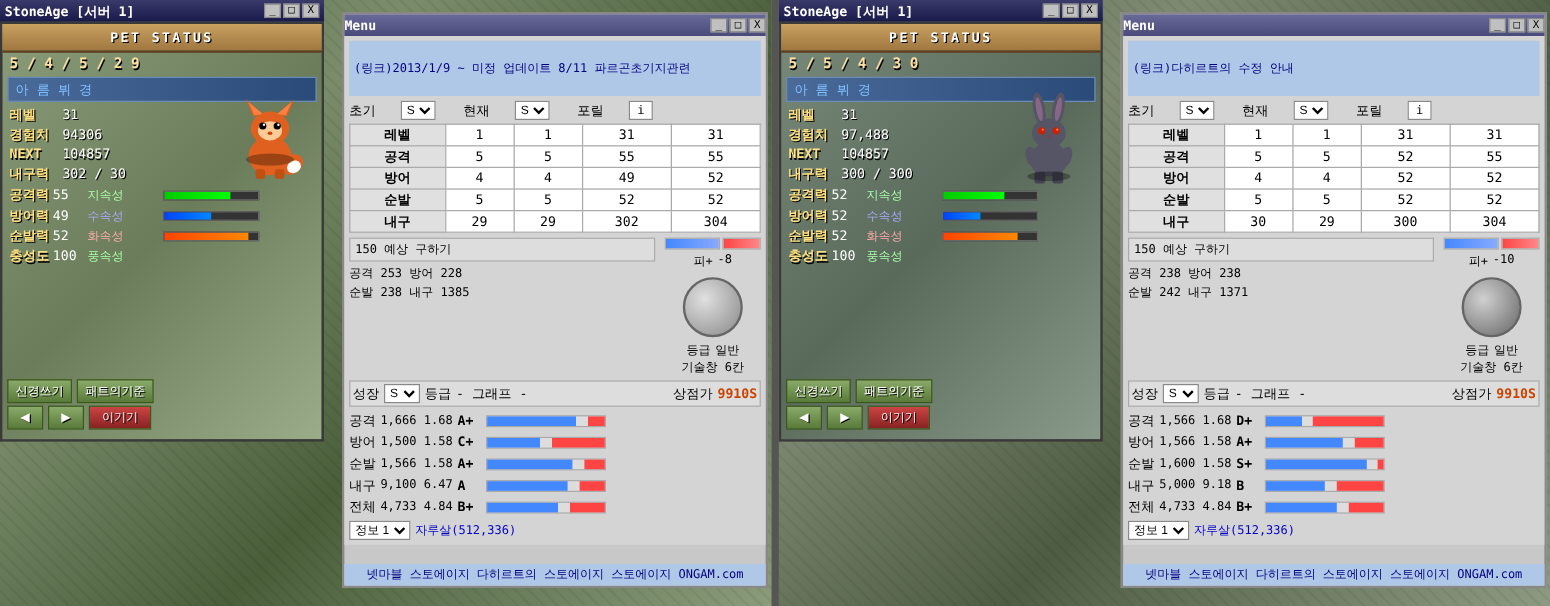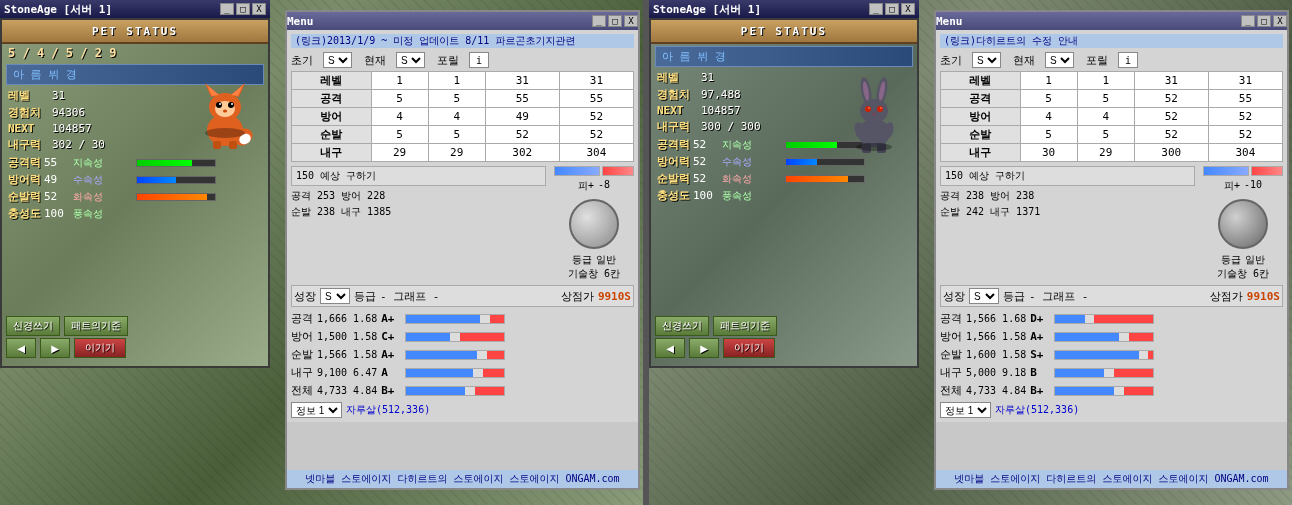--- a/index.html
+++ b/index.html
@@ -216,30 +216,30 @@
       font-weight: bold;
     }
 
     .menu-content {
       padding: 4px;
       background: #d4d4d4;
     }
 
     .menu-info-bar {
       background: #b0c8e8;
-      padding: 0 4px;
+      padding: 16px 4px;
       font-size: 10px;
       color: #000080;
       margin-bottom: 4px;
     }
 
     .menu-row {
       display: flex;
       align-items: center;
-      gap: 4px;
+      gap: 15px;
       margin-bottom: 3px;
     }
 
     .menu-label {
       font-size: 11px;
       color: #000;
       min-width: 28px;
     }
 
     .menu-select {
@@ -633,20 +633,21 @@
     <div class="title-bar-buttons">
       <div class="tb-btn">_</div>
       <div class="tb-btn">□</div>
       <div class="tb-btn">X</div>
     </div>
   </div>
 
   <div class="pet-status-panel" style="background:linear-gradient(135deg,#7a8a7a,#5a6a5a,#8a9a8a);">
     <div class="pet-status-title">PET  STATUS</div>
 
+    <div class="pet-stats-line">5 / 5 / 4 / 3 0</div>
 
     <div class="pet-name-bar">아 름 뷔 경</div>
 
     <div class="stat-row">
       <span class="stat-label">레벨</span>
       <span class="stat-value">31</span>
     </div>
 
     <div class="stat-row">
       <span class="stat-label">경험치</span>

